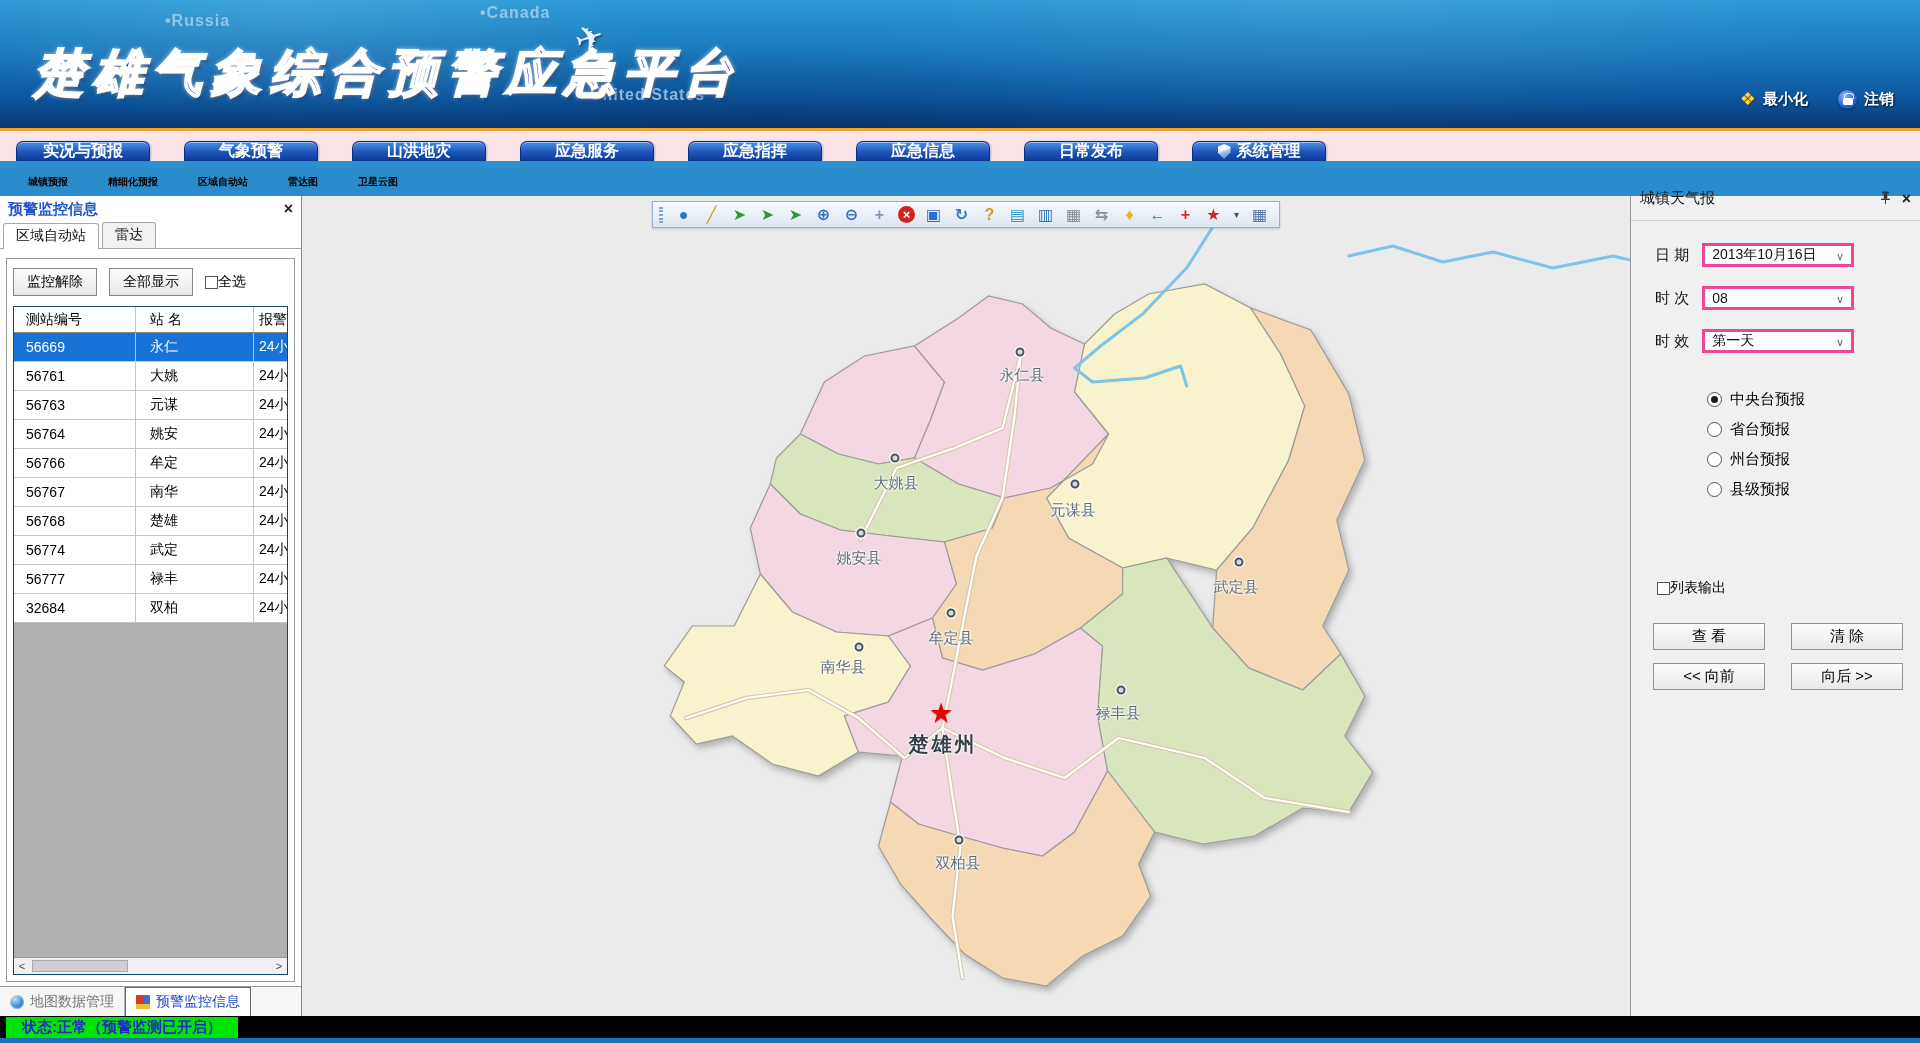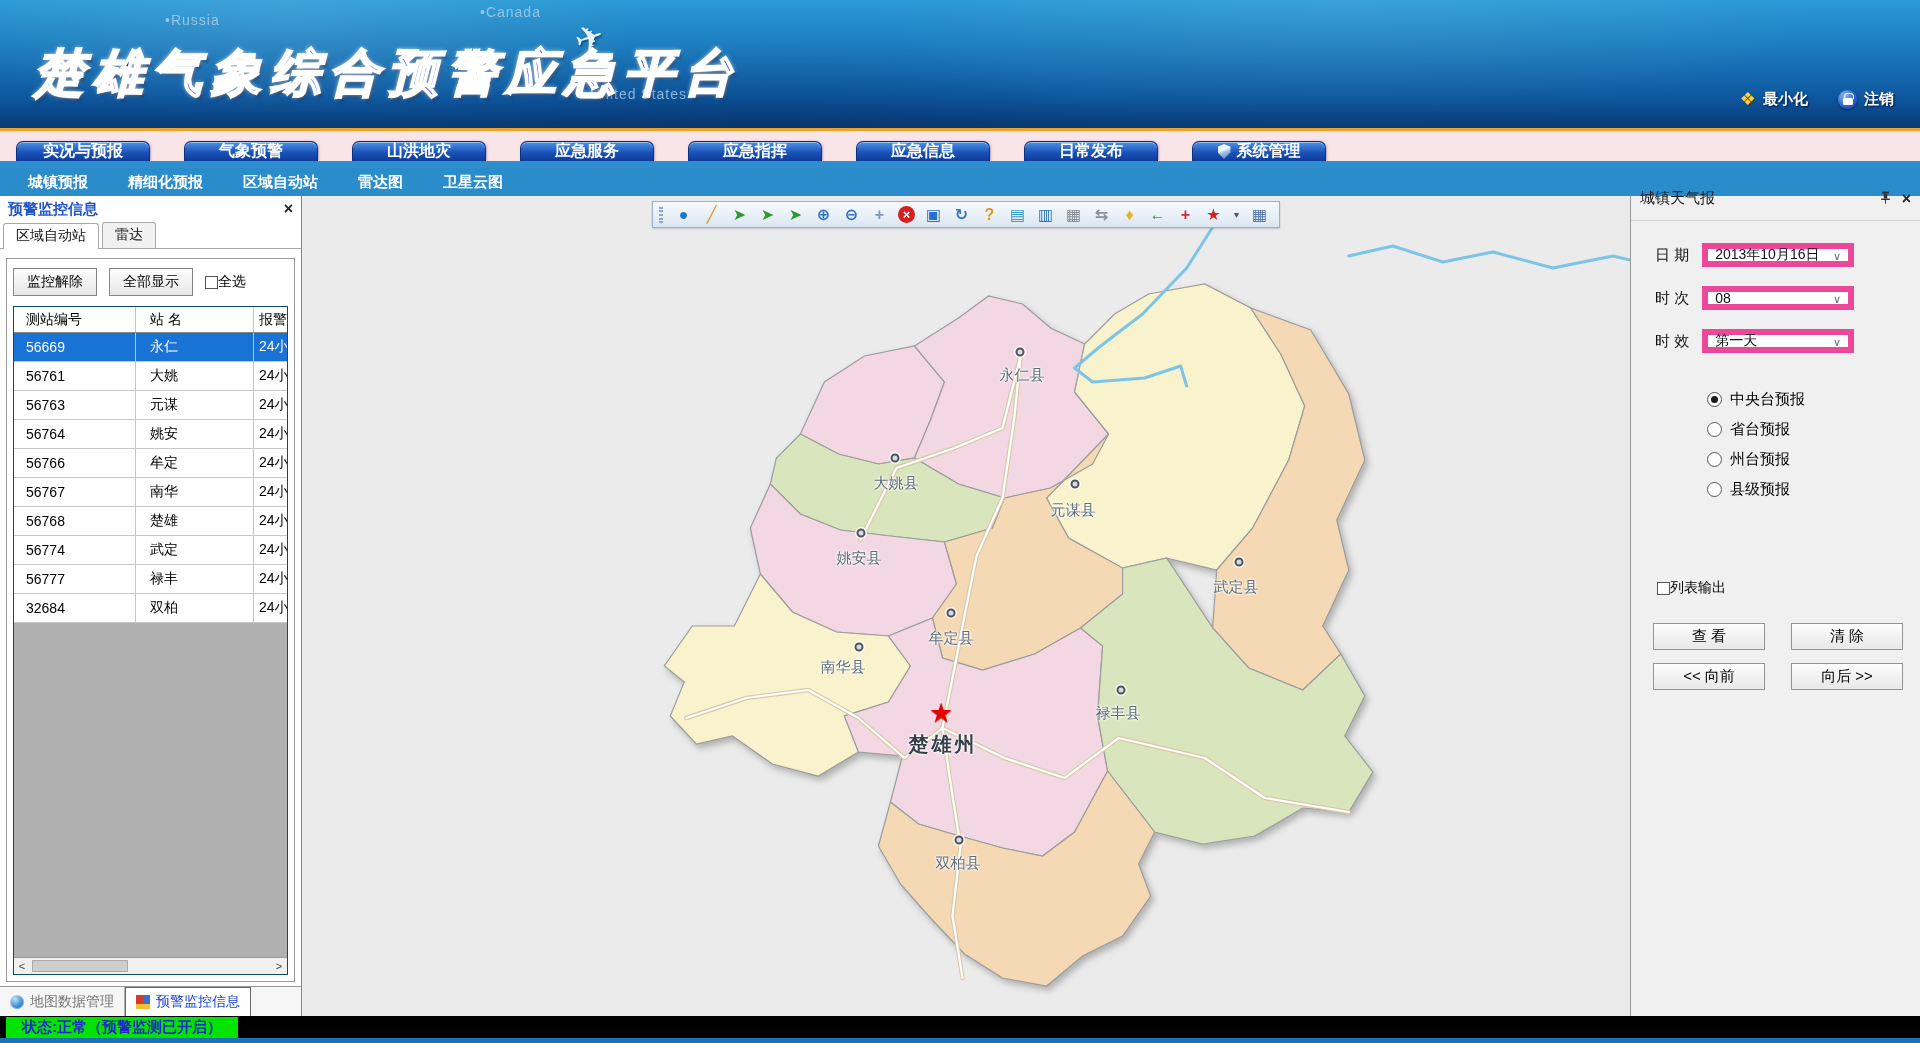--- a/index.html
+++ b/index.html
@@ -6,21 +6,21 @@
   html,body { width:1920px; height:1043px; overflow:hidden; font-family:"Liberation Sans","DejaVu Sans",sans-serif; }
   .app { width:1920px; height:1043px; display:flex; flex-direction:column; background:#ebebeb; }
 
   
   .header { height:128px; position:relative; overflow:hidden;
     background:linear-gradient(180deg,#2a9ad6 0%,#1f82c2 30%,#1569ae 58%,#0d579e 76%,#0a4586 90%,#093a72 100%); }
   .header::before { content:""; position:absolute; inset:0;
     background:radial-gradient(ellipse 600px 180px at 15% 10%, rgba(255,255,255,.10), transparent 60%),
                radial-gradient(ellipse 800px 220px at 70% 0%, rgba(255,255,255,.08), transparent 60%),
                radial-gradient(ellipse 500px 160px at 40% 120%, rgba(0,30,80,.25), transparent 70%); }
-  .bg-label { position:absolute; color:#b8d6ec; font-size:14px; opacity:.75; letter-spacing:1px; }
+  .bg-label { position:absolute; color:#b8d6ec; font-size:16px; opacity:.75; letter-spacing:1px;font-weight:bold; }
   .app-title { position:absolute; left:34px; top:40px; font-size:50px; font-weight:bold; font-style:italic;
     color:#1b2fe0; letter-spacing:9px; -webkit-text-stroke:2px #ffffff;
     text-shadow:0 0 5px rgba(255,255,255,.95), 2px 3px 3px rgba(0,10,50,.6); white-space:nowrap; }
   .plane-icon { position:absolute; left:575px; top:18px; font-size:34px; color:#e9f1f8;
     transform:rotate(-18deg); text-shadow:1px 2px 2px rgba(0,20,60,.5); }
   .win-btns { position:absolute; right:26px; top:88px; display:flex; gap:30px; align-items:center;
     color:#fff; font-size:15px; font-weight:bold; text-shadow:1px 1px 2px #013; }
   .win-btn { display:flex; align-items:center; gap:7px; cursor:pointer; }
   .min-icon::before { content:"❖"; color:#ffd23a; font-size:18px; text-shadow:1px 1px 1px #530; }
   .lock-icon { width:19px; height:19px; border-radius:50%; display:inline-block; position:relative;
@@ -33,21 +33,21 @@
   
   .navbar { height:30px; background:#f9e4e8; display:flex; align-items:flex-end; gap:34px; padding-left:16px; }
   .nav-tab { width:134px; height:20px; border-radius:7px 7px 0 0; border:1px solid #0a2f80; border-bottom:none;
     background:linear-gradient(#4c92e8,#1b54b8 55%,#0d3a9a); color:#fff; font-weight:bold; font-size:16px;
     display:flex; align-items:center; justify-content:center; gap:6px; box-shadow:inset 0 1px 0 rgba(255,255,255,.45), 1px 0 2px rgba(0,0,60,.25); cursor:pointer; }
   .tab-icon { display:none; width:13px; height:15px;
     background:linear-gradient(160deg,#f0f6fc 38%,#9fc0e8 55%,#4a78c8); clip-path:polygon(50% 0,100% 18%,100% 55%,50% 100%,0 55%,0 18%); }
   .icon-shield .tab-icon { display:inline-block; }
   .blue-strip { height:7px; background:#2e8fd0; }
   .subnav { height:28px; background:#2b8ccb; display:flex; align-items:center; gap:40px; padding-left:28px; }
-  .subnav-item { color:#ffffff; font-size:15px; font-weight:bold; cursor:pointer; }
+  .subnav-item { color:#000000; font-size:10px; font-weight:bold; cursor:pointer; }
 
   
   .content { height:820px; display:flex; }
 
   
   .left-panel { width:302px; background:#fff; border-right:1px solid #858585; display:flex; flex-direction:column; }
   .lp-title { height:26px; display:flex; align-items:center; padding:0 8px; }
   .lp-title-text { color:#2356c8; font-size:15px; font-weight:bold; }
   .x-icon { margin-left:auto; color:#222; font-weight:bold; font-size:16px; cursor:pointer; line-height:1; }
   .x-icon::before { content:"×"; }
@@ -102,21 +102,21 @@
   .tbi.small .g { width:9px; font-size:10px; }
 
   
   .right-panel { width:290px; background:#f0f0f0; border-left:1px solid #999; display:flex; flex-direction:column; }
   .rp-title { height:24px; display:flex; align-items:flex-end; padding:12px 9px; border-bottom:1px solid #d2d2d2; }
   .rp-title-text { font-size:15px; color:#15181c; }
   .rp-icons { margin-left:auto; display:flex; align-items:center; gap:11px; }
   .pin-icon { display:inline-block; cursor:pointer; }
   .rp-body { padding:22px 14px 0 14px; }
   .field-row { display:flex; align-items:center; gap:13px; margin:0 0 19px 10px; font-size:15px; color:#111; }
-  .select { width:152px; height:24px; border:6px solid #ec4899; background:#fff; display:flex; align-items:center;
+  .select { width:152px; height:24px; border:3px solid #ec4899; background:#fff; display:flex; align-items:center;
     justify-content:space-between; padding:0 7px; font-size:14px; cursor:pointer; }
   .chevron-down::before { content:"∨"; color:#667; font-size:11px; }
   .radio-group { margin:37px 0 0 62px; display:flex; flex-direction:column; gap:11px; }
   .radio-row { display:flex; align-items:center; gap:8px; font-size:15px; cursor:pointer; }
   .radio { width:15px; height:15px; border:1px solid #555; border-radius:50%; background:#fff; position:relative; flex:0 0 auto; }
   .radio-row.checked .radio::after { content:""; position:absolute; inset:3px; background:#1a1a1a; border-radius:50%; }
   .rp-check { margin:80px 0 0 12px; }
   .rp-btns { display:grid; grid-template-columns:112px 112px; gap:13px 26px; margin:26px 0 0 8px; }
   .rbtn { height:27px; border:1px solid #949494; background:linear-gradient(#fdfdfd,#e8e8e8); font-size:15px;
     font-family:inherit; cursor:pointer; }

